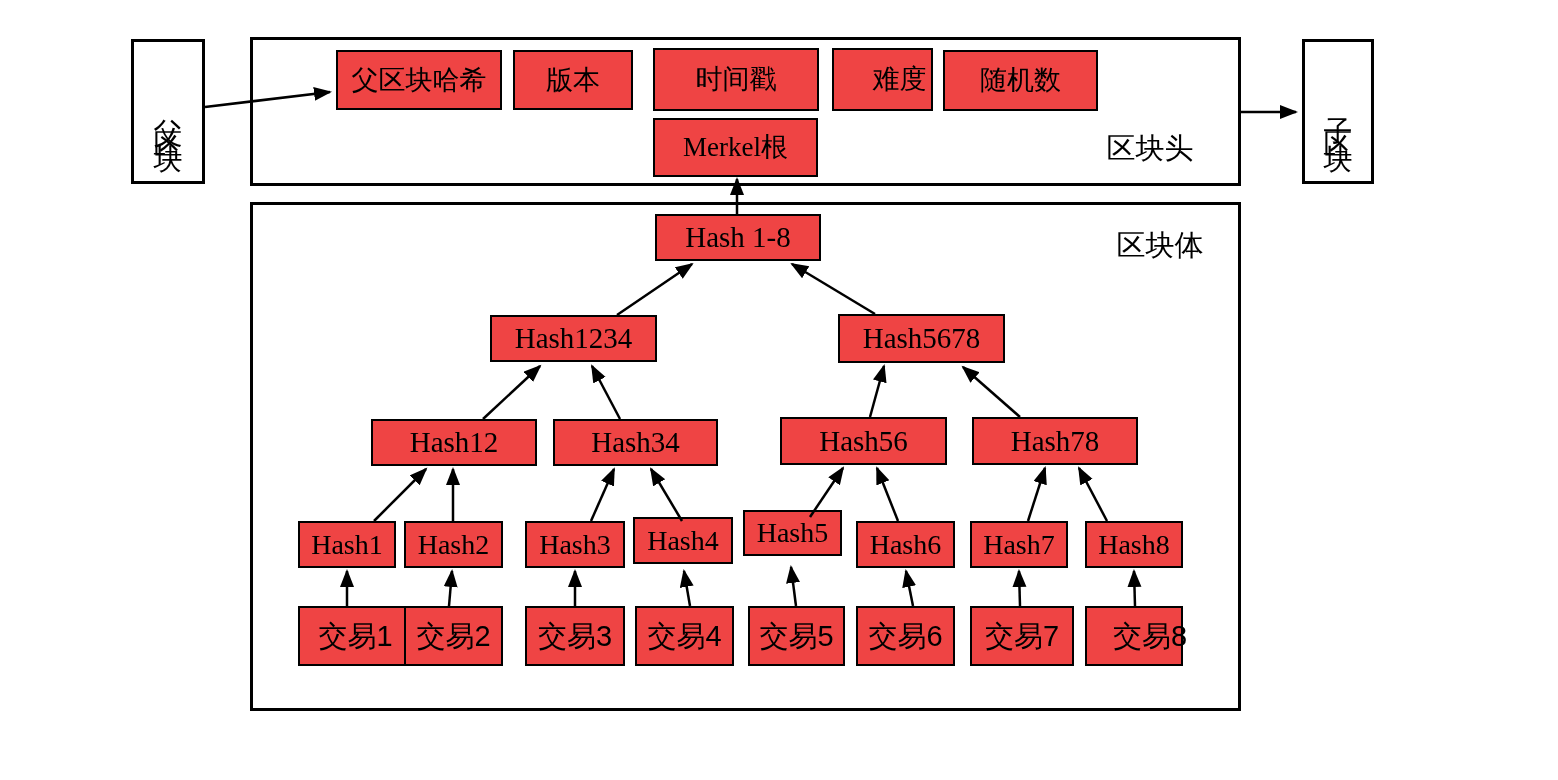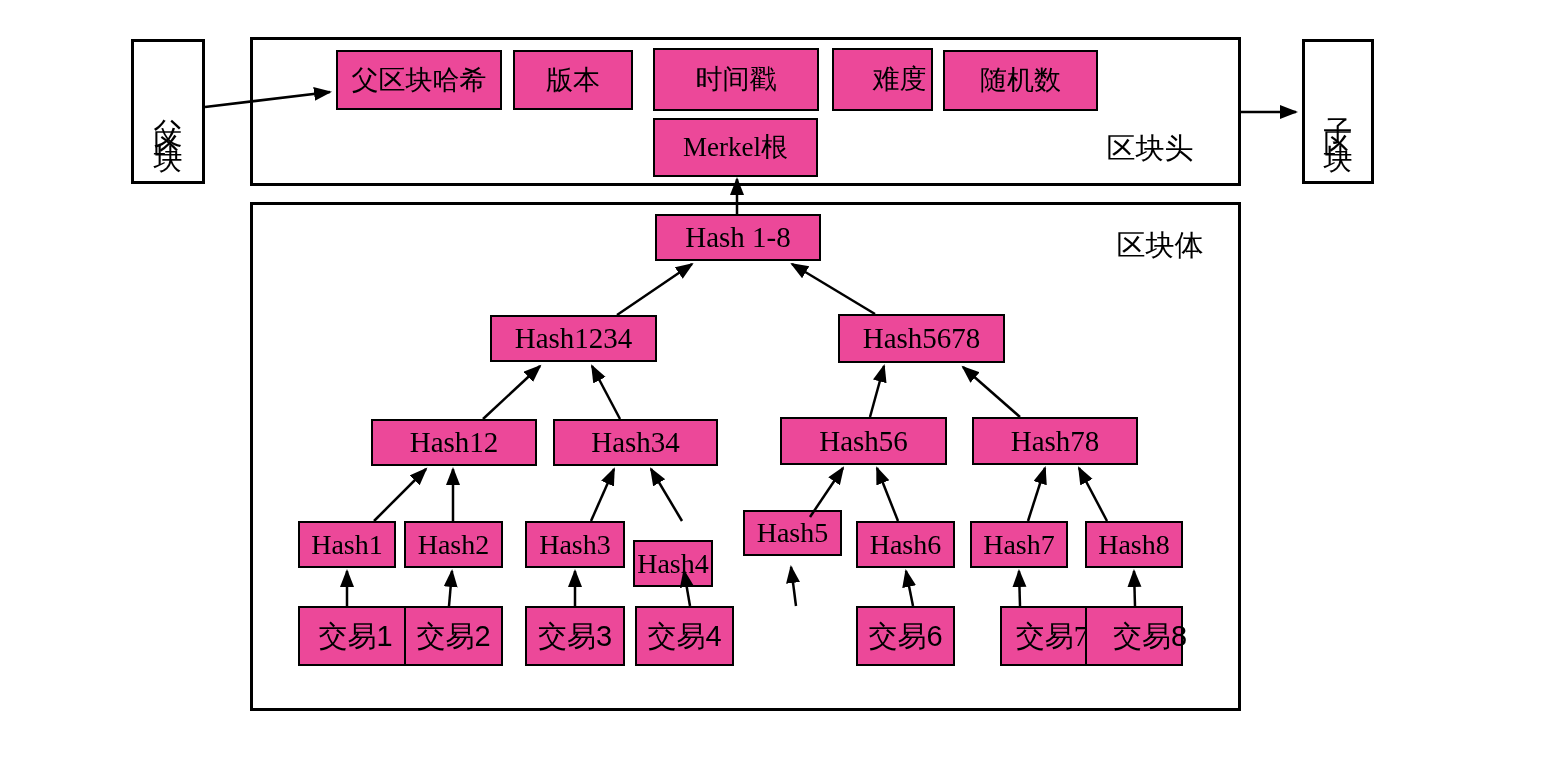--- a/index.html
+++ b/index.html
@@ -8,21 +8,21 @@
     width: 1558px;
     height: 780px;
     background: #ffffff;
     font-family: "Liberation Serif", "DejaVu Serif", serif;
     color: #000;
     overflow: hidden;
   }
   .box {
     position: absolute;
     border: 2px solid #000;
-    background: #ec4899;
+    background: #ef4444;
     display: flex;
     align-items: center;
     justify-content: center;
     box-sizing: border-box;
     font-size: 28px;
     line-height: 1;
     white-space: nowrap;
   }
   .outer {
     position: absolute;
@@ -92,32 +92,32 @@
   #t-root  { left: 655px; top: 214px; width: 166px; height: 47px; }
   #t-h1234 { left: 490px; top: 315px; width: 167px; height: 47px; }
   #t-h5678 { left: 838px; top: 314px; width: 167px; height: 49px; }
   #t-h12   { left: 371px; top: 419px; width: 166px; height: 47px; }
   #t-h34   { left: 553px; top: 419px; width: 165px; height: 47px; }
   #t-h56   { left: 780px; top: 417px; width: 167px; height: 48px; }
   #t-h78   { left: 972px; top: 417px; width: 166px; height: 48px; }
   #t-ha1 { left: 298px;  top: 521px; width: 98px;  height: 47px; }
   #t-ha2 { left: 404px;  top: 521px; width: 99px;  height: 47px; }
   #t-ha3 { left: 525px;  top: 521px; width: 100px; height: 47px; }
-  #t-ha4 { left: 633px;  top: 540px; width: 80px; height: 47px; }
+  #t-ha4 { left: 633px;  top: 517px; width: 100px; height: 47px; }
   #t-ha5 { left: 743px;  top: 510px; width: 99px;  height: 46px; }
   #t-ha6 { left: 856px;  top: 521px; width: 99px;  height: 47px; }
   #t-ha7 { left: 970px;  top: 521px; width: 98px;  height: 47px; }
   #t-ha8 { left: 1085px; top: 521px; width: 98px;  height: 47px; }
   #t-tx1 { left: 298px;  top: 606px; width: 115px;  height: 60px; }
   #t-tx2 { left: 404px;  top: 606px; width: 99px;  height: 60px; }
   #t-tx3 { left: 525px;  top: 606px; width: 100px; height: 60px; }
   #t-tx4 { left: 635px;  top: 606px; width: 99px;  height: 60px; }
   #t-tx5 { left: 748px;  top: 606px; width: 97px;  height: 60px; }
   #t-tx6 { left: 856px;  top: 606px; width: 99px;  height: 60px; }
-  #t-tx7 { left: 1000px;  top: 606px; width: 104px;  height: 60px; font-family: Liberation Serif, serif; }
+  #t-tx7 { left: 970px;  top: 606px; width: 104px;  height: 60px; }
   #t-tx8 { left: 1085px; top: 606px; width: 98px;  height: 60px; padding-left: 32px; }
 </style>
 </head>
 <body>
 
 <div class="stage">
 
   <div class="outer" id="b-header"></div>
   <div class="outer" id="b-body"></div>
 
@@ -152,20 +152,21 @@
   <div class="box leafbox" id="t-ha4">Hash4</div>
   <div class="box leafbox" id="t-ha5">Hash5</div>
   <div class="box leafbox" id="t-ha6">Hash6</div>
   <div class="box leafbox" id="t-ha7">Hash7</div>
   <div class="box leafbox" id="t-ha8">Hash8</div>
 
   <div class="box txbox" id="t-tx1">交易1</div>
   <div class="box txbox" id="t-tx2">交易2</div>
   <div class="box txbox" id="t-tx3">交易3</div>
   <div class="box txbox" id="t-tx4">交易4</div>
+  <div class="box txbox" id="t-tx5">交易5</div>
   <div class="box txbox" id="t-tx6">交易6</div>
   <div class="box txbox" id="t-tx7">交易7</div>
   <div class="box txbox" id="t-tx8">交易8</div>
 
   <svg class="arrow-layer" viewBox="0 0 1558 780" xmlns="http://www.w3.org/2000/svg">
     <defs>
       <marker id="ah" markerUnits="userSpaceOnUse" markerWidth="20" markerHeight="16" refX="16" refY="7" orient="auto">
         <path d="M0,0 L18,7 L0,14 Z" fill="#000"></path>
       </marker>
     </defs>

